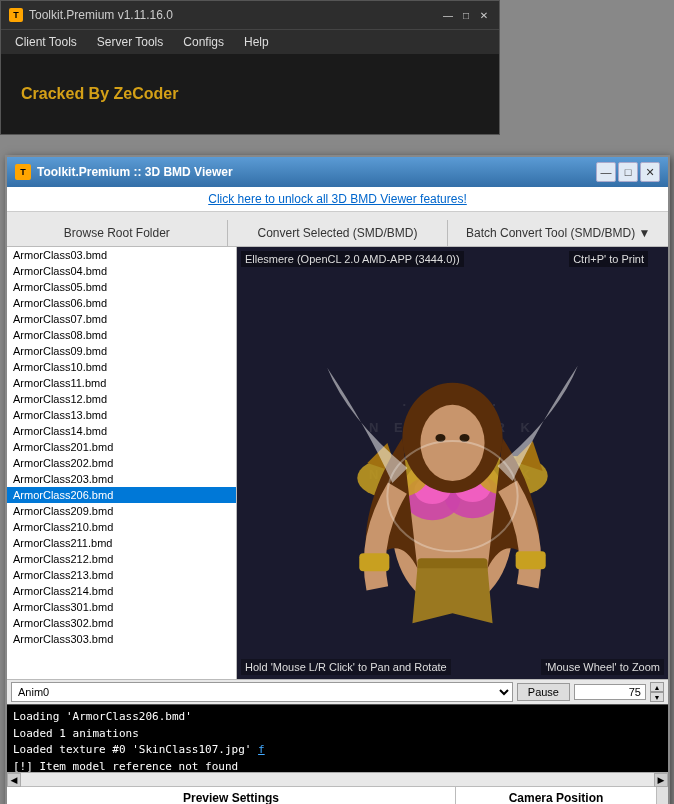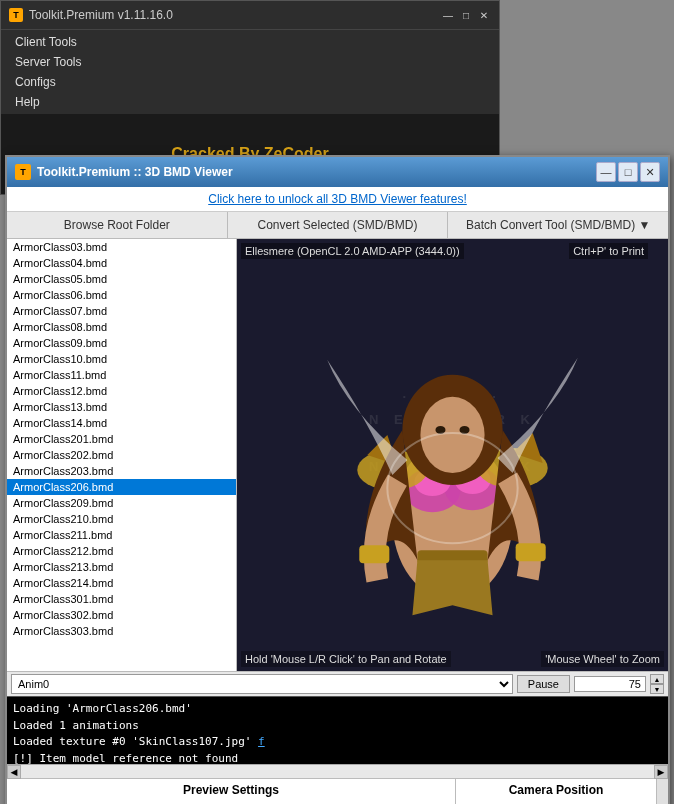--- a/index.html
+++ b/index.html
@@ -50,36 +50,35 @@
       display: flex; align-items: center; justify-content: center;
       color: #ccc;
       background: transparent;
     }
 
     .outer-menubar {
       background: #2d2d2d;
       display: flex;
       padding: 2px 4px;
       border-top: 1px solid #444;
-      flex-direction: column;
     }
     .outer-menubar .menu-item {
       color: #ddd;
       padding: 3px 10px;
       cursor: pointer;
       font-size: 12px;
     }
 
     .outer-body {
       padding: 20px;
       text-align: center;
       min-height: 80px;
       display: flex;
       align-items: center;
-      justify-content: center;
+      justify-content: flex-start;
     }
     .cracked-text {
       color: #d4a017;
       font-size: 16px;
       font-weight: bold;
       font-family: Arial, sans-serif;
     }
 
     
     .inner-window {
@@ -144,20 +143,21 @@
     .toolbar-btn {
       flex: 1;
       padding: 6px 10px;
       border: none;
       background: #e8e8e8;
       cursor: pointer;
       font-size: 12px;
       color: #333;
       border-right: 1px solid #bbb;
       text-align: center;
+      margin-top: 8px;
     }
     .toolbar-btn:last-child { border-right: none; }
 
     .main-content {
       display: flex;
       height: 432px;
     }
 
     
     .file-list-panel {

